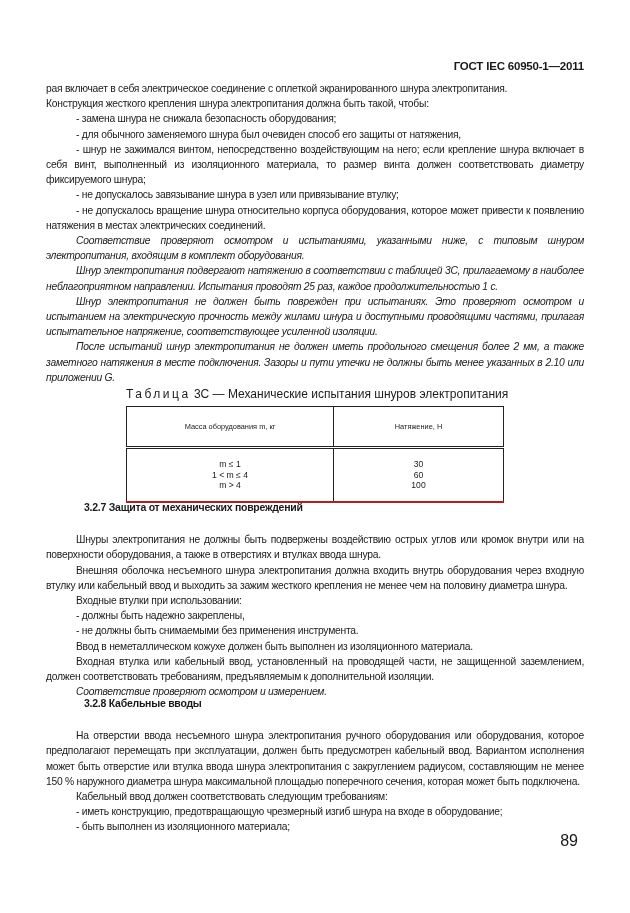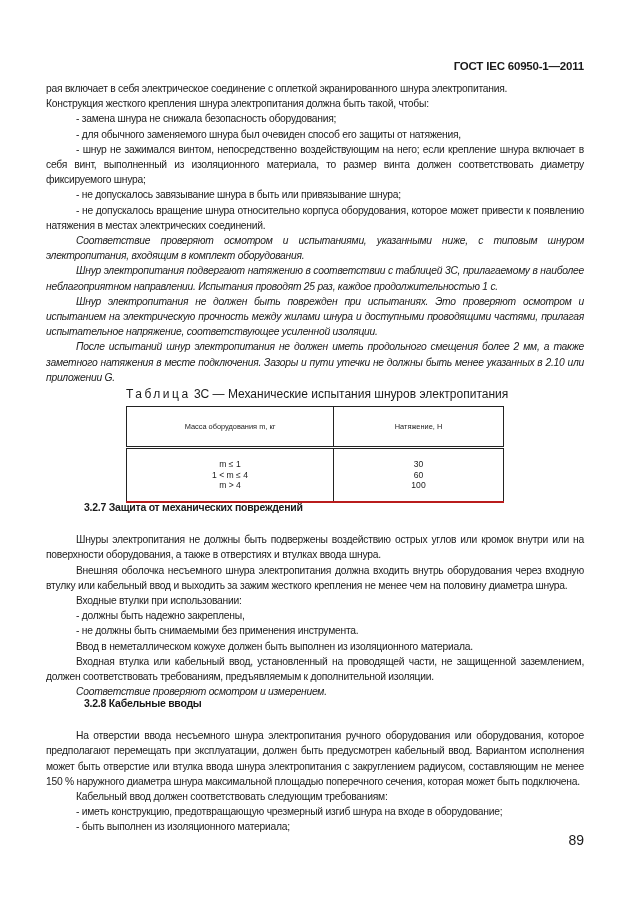--- a/index.html
+++ b/index.html
@@ -16,37 +16,37 @@
   .cap .sp { letter-spacing: 2.5px; }
   table.t { position: absolute; left: 126px; top: 406px; width: 378px; border-collapse: collapse; font-size: 8.6px; }
   table.t td { padding: 10px; text-align: center; vertical-align: middle; }
   .t-head td { height: 19px; border-top: 1px solid #222; border-bottom: 3px double #222; font-size: 7.4px; }
   .t-body td { padding-top: 5px; padding-bottom: 3px; line-height: 10.5px; border-bottom: 2px solid #b91c1c; }
   .c1 { width: 186px; border-left: 1px solid #222; border-right: 1px solid #222; }
   .c2 { border-right: 1px solid #222; }
   .row { display: block; }
   .s1 { position: absolute; left: 46px; top: 492px; width: 538px; font-size: 10.3px; line-height: 15.2px; letter-spacing: -0.25px; }
   .s2 { position: absolute; left: 46px; top: 688px; width: 538px; font-size: 10.3px; line-height: 15.2px; letter-spacing: -0.25px; }
-  .pg { position: absolute; right: 46px; top: 832px; font-size: 14px; margin-left: 16px; }
+  .pg { position: absolute; right: 52px; top: 832px; font-size: 16px; margin-left: 16px; }
   .gap { height: 9px; }
 </style>
 </head>
 <body>
 
 <div class="page">
 
   <div class="hdr">ГОСТ IEC 60950-1—2011</div>
 
   <div class="body">
     <p class="p">рая включает в себя электрическое соединение с оплеткой экранированного шнура электропитания.</p>
     <p class="p">Конструкция жесткого крепления шнура электропитания должна быть такой, чтобы:</p>
     <p class="p ind">- замена шнура не снижала безопасность оборудования;</p>
     <p class="p ind">- для обычного заменяемого шнура был очевиден способ его защиты от натяжения,</p>
     <p class="p ind">- шнур не зажимался винтом, непосредственно воздействующим на него; если крепление шнура включает в себя винт, выполненный из изоляционного материала, то размер винта должен соответствовать диаметру фиксируемого шнура;</p>
-    <p class="p ind">- не допускалось завязывание шнура в быть или привязывание шнура;</p>
+    <p class="p ind">- не допускалось завязывание шнура в узел или привязывание втулку;</p>
     <p class="p ind">- не допускалось вращение шнура относительно корпуса оборудования, которое может привести к появлению натяжения в местах электрических соединений.</p>
     <p class="p ind it">Соответствие проверяют осмотром и испытаниями, указанными ниже, с типовым шнуром электропитания, входящим в комплект оборудования.</p>
     <p class="p ind it">Шнур электропитания подвергают натяжению в соответствии с таблицей 3С, прилагаемому в наиболее неблагоприятном направлении. Испытания проводят 25 раз, каждое продолжительностью 1 с.</p>
     <p class="p ind it">Шнур электропитания не должен быть поврежден при испытаниях. Это проверяют осмотром и испытанием на электрическую прочность между жилами шнура и доступными проводящими частями, прилагая испытательное напряжение, соответствующее усиленной изоляции.</p>
     <p class="p ind it">После испытаний шнур электропитания не должен иметь продольного смещения более 2 мм, а также заметного натяжения в месте подключения. Зазоры и пути утечки не должны быть менее указанных в 2.10 или приложении G.</p>
   </div>
 
   <div class="cap">
     <span class="sp">Таблица</span>
     <span>3С</span>

